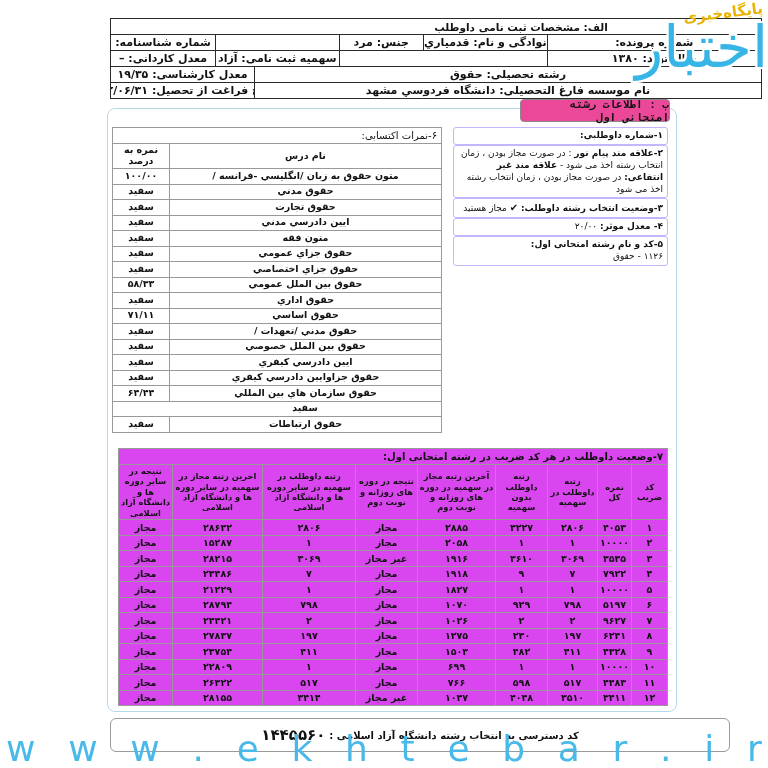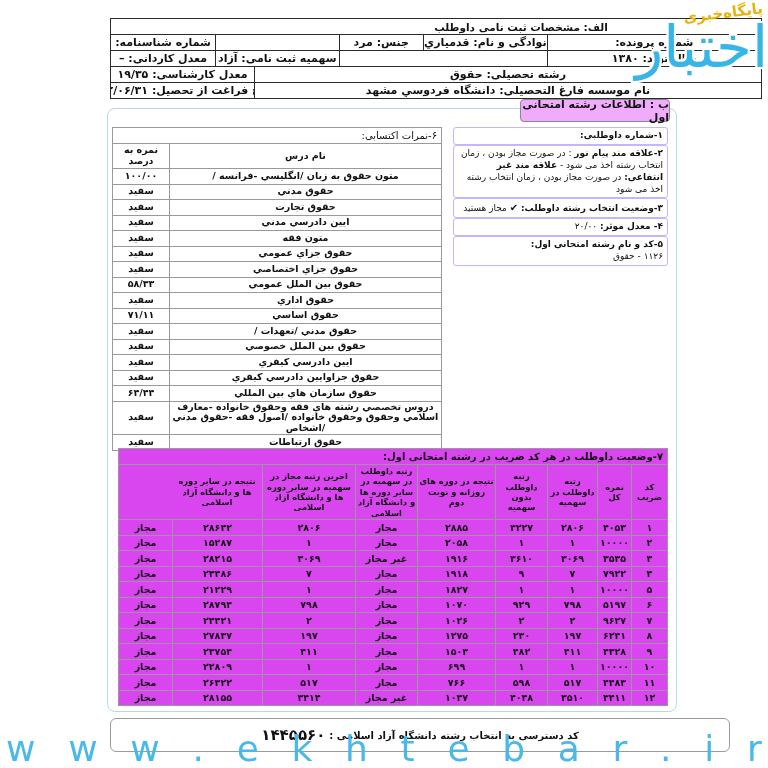--- a/index.html
+++ b/index.html
@@ -19,23 +19,23 @@
   
   .logo{position:absolute;top:0;right:0;width:140px;height:102px;z-index:30;}
   .logo-tagline{position:absolute;top:4px;right:5px;color:#eab308;font-size:15px;font-weight:700;
                 transform:rotate(-7deg);white-space:nowrap;}
   .logo-name{position:absolute;top:16px;right:0;color:#38b5e7;font-size:58px;font-weight:400;line-height:1.1;
              text-shadow:2px 0 #fff,-2px 0 #fff,0 2px #fff,0 -2px #fff,2px 2px #fff,-2px -2px #fff,2px -2px #fff,-2px 2px #fff;}
 
   
   .sb-box{position:absolute;left:107px;top:108px;width:570px;height:604px;
           border:1px solid #b5d9e6;border-radius:8px;box-sizing:border-box;}
-  .sb-label{position:absolute;left:520px;top:99px;width:150px;height:23px;background:#f0abfc;
+  .sb-label{position:absolute;left:520px;top:99px;width:150px;height:23px;background:#ec4899;
             border:1px solid #8a8a8a;border-radius:4px;display:flex;align-items:center;justify-content:center;
-            font-weight:700;font-size:11px;z-index:5;box-sizing:border-box;}
+            font-weight:700;font-size:11px;z-index:5;box-sizing:border-box;font-family:Liberation Mono, monospace;}
 
   
   .info{position:absolute;left:453px;top:127px;width:215px;box-sizing:border-box;}
   .info-item{border:1px solid #c4b5fd;border-radius:3px;background:#fff;margin-bottom:0;
              padding:2px 4px;font-size:9px;line-height:1.32;box-sizing:border-box;}
   .info-item b{font-weight:700;}
   .chk{font-size:10px;}
 
   
   .grades{position:absolute;left:112px;top:127px;width:330px;border:1px solid #999;box-sizing:border-box;background:#fff;}
@@ -174,21 +174,20 @@
         </div>
         <div class="g-row">
           <div class="g-course">حقوق جزاوایین دادرسي کیفري</div>
           <div class="g-score">سفید</div>
         </div>
         <div class="g-row">
           <div class="g-course">حقوق سازمان هاي بین المللي</div>
           <div class="g-score">۶۴/۴۴</div>
         </div>
         <div class="g-row">
-          <div class="g-course">دروس تخصصي رشته هاي فقه وحقوق خانواده -معارف اسلامي وحقوق وحقوق خانواده /اصول فقه -حقوق مدني /اشخاص</div>
           <div class="g-score">سفید</div>
         </div>
         <div class="g-row">
           <div class="g-course">حقوق ارتباطات</div>
           <div class="g-score">سفید</div>
         </div>
       </div>
   </div>
 
   <div class="info">
@@ -213,20 +212,21 @@
     </div>
   </div>
 
   <div class="coef">
     <div class="c-title">۷-وضعیت داوطلب در هر کد ضریب در رشته امتحانی اول:</div>
     <div class="c-head" id="c-head">
         <div class="">کد ضریب</div>
         <div class="">نمره کل</div>
         <div class="">رتبه داوطلب در سهمیه</div>
         <div class="">رتبه داوطلب بدون سهمیه</div>
+        <div class="">آخرین رتبه مجاز در سهمیه در دوره های روزانه و نوبت دوم</div>
         <div class="">نتیجه در دوره های روزانه و نوبت دوم</div>
         <div class="">رتبه داوطلب در سهمیه در سایر دوره ها و دانشگاه آزاد اسلامی</div>
         <div class="">اخرین رتبه مجاز در سهمیه در سایر دوره ها و دانشگاه آزاد اسلامی</div>
         <div class="">نتیجه در سایر دوره ها و دانشگاه آزاد اسلامی</div>
       </div>
     <div id="c-rows">
         <div class="c-row">
           <div class="">۱</div>
           <div class="">۴۰۵۳</div>
           <div class="">۲۸۰۶</div>

